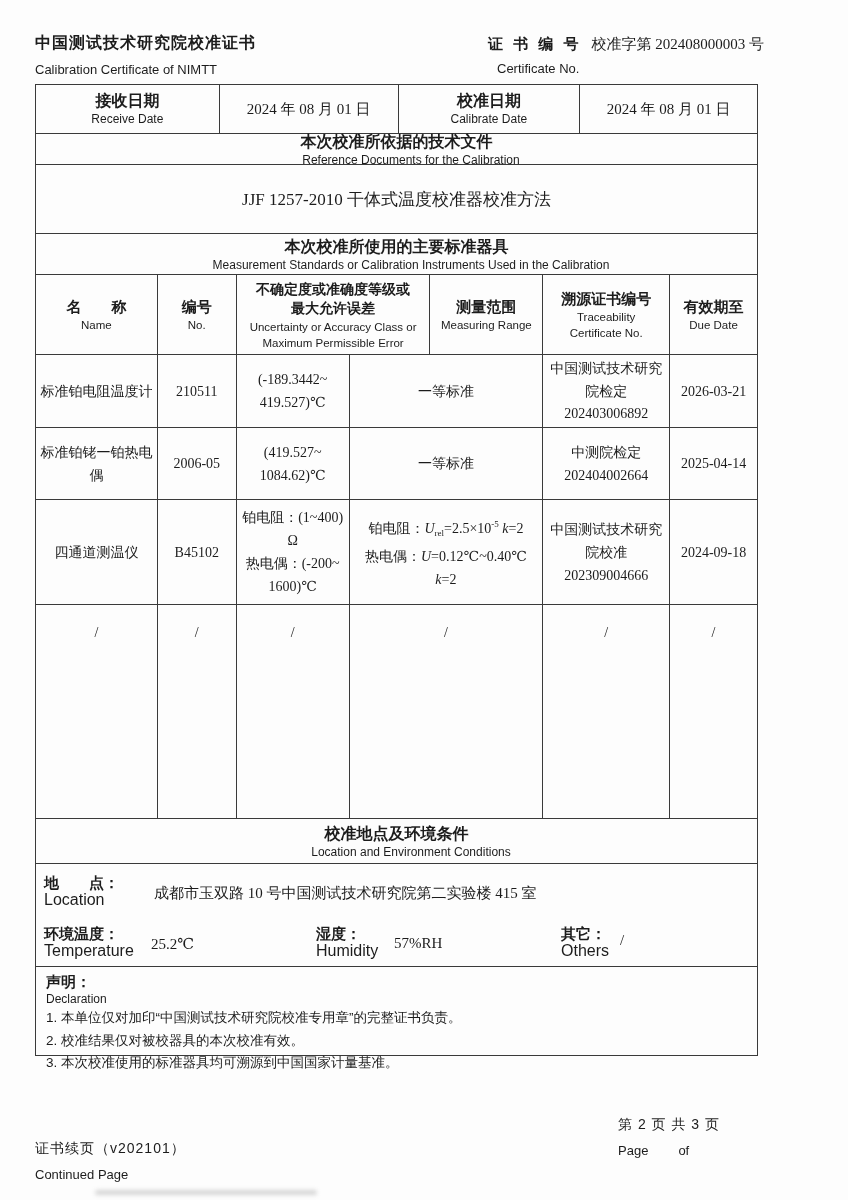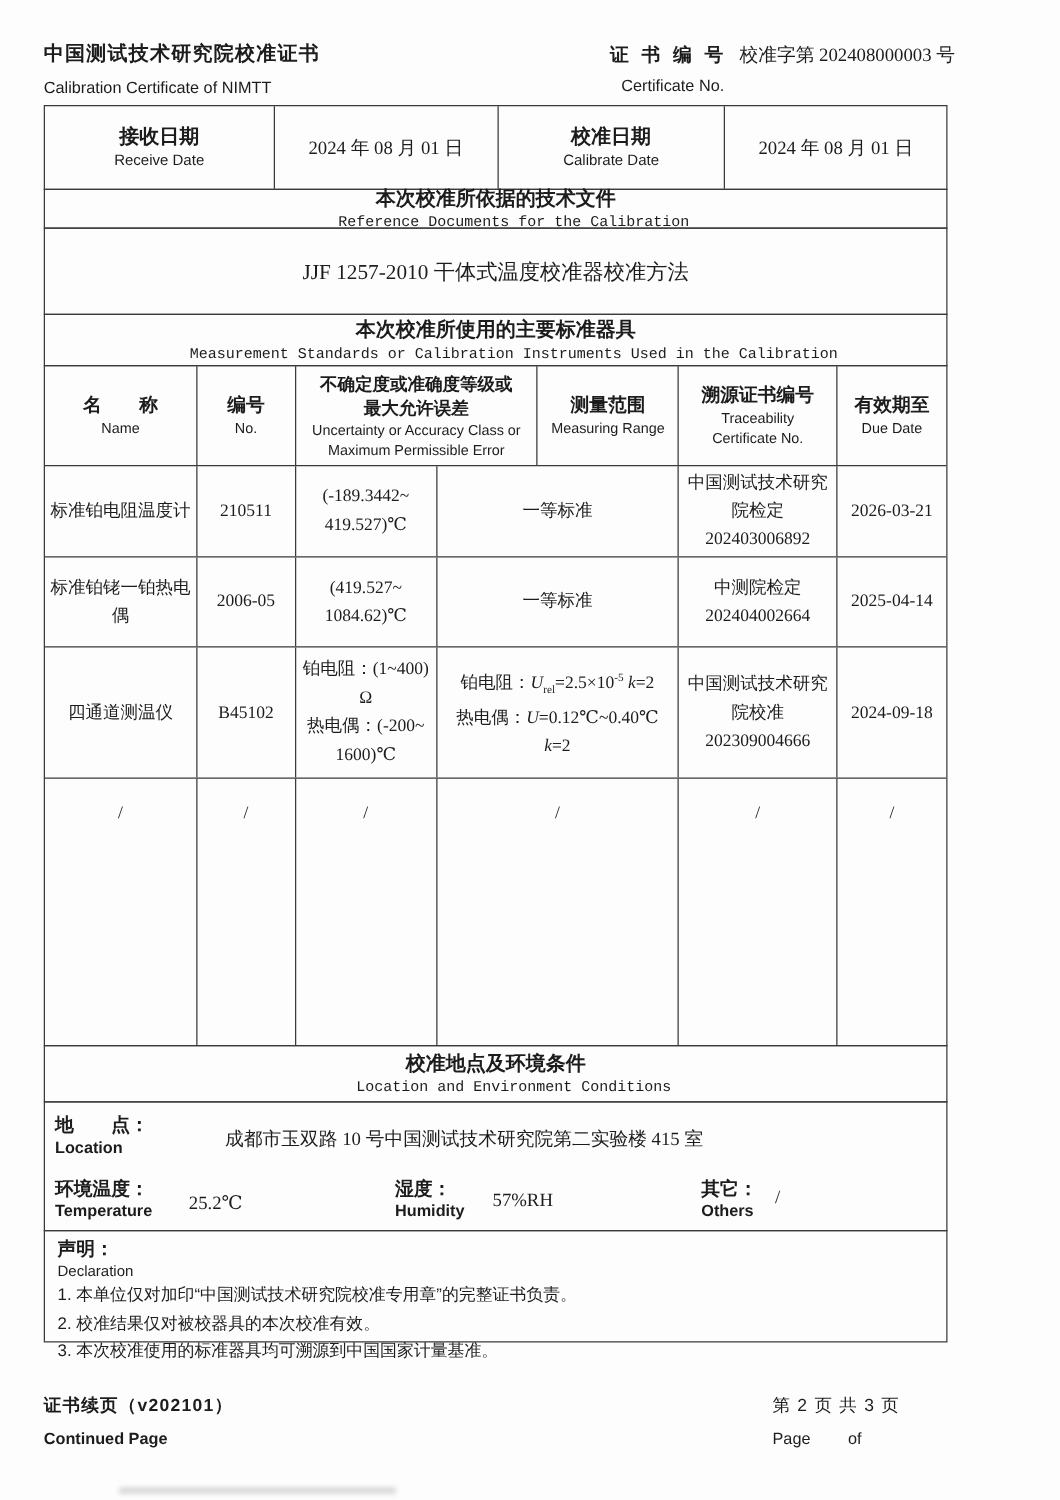--- a/index.html
+++ b/index.html
@@ -20,31 +20,31 @@
   .hdr-right .c-line { font-size:15px;text-align:center; }
   .hdr-right .c-lab { font-family:"Liberation Sans",sans-serif; font-weight:bold; letter-spacing:3px; margin-right:10px; }
   .hdr-right .c-val { font-family:"Liberation Serif",serif; }
   .hdr-right .c-en { font-family:"Liberation Sans",sans-serif; font-size:13px; margin-top:7px; margin-left:9px; }
 
   
   .doc { position:absolute; left:35px; top:85px; width:723px; }
   .box { border:1px solid #3a3a3a; margin-top:-1px; background:transparent; }
 
   
-  .dates { display:flex; height:68px; }
+  .dates { display:flex; height:50px; }
   .dates .cell { display:flex; flex-direction:column; justify-content:center; align-items:center; border-right:1px solid #3a3a3a; }
   .dates .cell:last-child { border-right:none; }
   .lab-zh { font-family:"Liberation Sans",sans-serif; font-weight:bold; font-size:16px; line-height:20px; }
   .lab-en { font-family:"Liberation Sans",sans-serif; font-size:12px; line-height:15px; margin-top:1px; }
   .date-val { font-size:15px; }
 
   
   .sect { display:flex; flex-direction:column; justify-content:center; align-items:center; text-align:center; }
   .sect .s-zh { font-family:"Liberation Sans",sans-serif; font-weight:bold; font-size:16px; line-height:21px; }
-  .sect .s-en { font-family:Liberation Mono, monospace; font-size:12px; line-height:16px;padding-left:29px; }
+  .sect .s-en { font-family:Liberation Sans, sans-serif; font-size:12px; line-height:16px;padding-left:29px; }
 
   .refbox { height:70px; display:flex; align-items:center; justify-content:center; font-size:17px; }
 
   
   .stbl { }
   .strow { display:flex; border-bottom:1px solid #3a3a3a; }
   .strow:last-child { border-bottom:none; }
   .stcell { display:flex; flex-direction:column; justify-content:center; align-items:center; text-align:center; border-right:1px solid #3a3a3a; padding:2px 3px; font-size:14px; line-height:23px; }
   .stcell:last-child { border-right:none; }
   .c1 { width:122px; } .c2 { width:79px; } .c3 { width:113px; } .c4 { width:194px; } .c5 { width:127px; } .c6 { width:87px; }
@@ -56,31 +56,31 @@
   .r1 { height:73px; } .r2 { height:72px; } .r3 { height:105px; }
   .r4 { height:213px; } .r4 .stcell { justify-content:flex-start; padding-top:16px; }
   .ln { min-height:0; }
   .ln:empty { display:none; }
   .it { font-style:italic; font-family:"Liberation Serif",serif; }
   .stcell sub { font-size:9px; } .stcell sup { font-size:9px; }
 
   
   .locbody { height:104px; position:relative; }
   .loc-label-zh { font-family:"Liberation Sans",sans-serif; font-weight:bold; font-size:15px; line-height:19px; }
-  .loc-label-en { font-family:"Liberation Sans",sans-serif; font-size:13px; line-height:15px;font-weight:bold; }
+  .loc-label-en { font-family:"Liberation Sans",sans-serif; font-size:16px; line-height:15px; }
   .pos { position:absolute; }
 
   
   .decl { height:90px; padding:5px 10px; }
   .decl .d-zh { font-family:"Liberation Sans",sans-serif; font-weight:bold; font-size:15px; line-height:19px; }
   .decl .d-en { font-family:"Liberation Sans",sans-serif; font-size:12px; line-height:16px; }
   .decl .d-item { font-family:"Liberation Sans",sans-serif; font-size:13.5px; line-height:22.5px; }
 
   
-  .foot-left { position:absolute; left:35px; top:1116px;font-weight:bold; }
+  .foot-left { position:absolute; left:35px; top:1140px; }
   .foot-right { position:absolute; left:618px; top:1116px; }
   .f-zh { font-family:"Liberation Sans",sans-serif; font-size:14px; letter-spacing:1px; }
   .f-en { font-family:"Liberation Sans",sans-serif; font-size:13px; margin-top:9px; }
   .f-of { display:inline-block; margin-left:30px; }
 
   .smudge { position:absolute; left:95px; top:1190px; width:222px; height:5px;
     background:rgba(110,110,110,0.28); border-radius:3px; filter:blur(2px); }
 </style>
 </head>
 <body>
@@ -223,21 +223,21 @@
     <div class="box sect" style="height:46px">
       <div class="s-zh">校准地点及环境条件</div>
       <div class="s-en">Location and Environment Conditions</div>
     </div>
 
     <div class="box locbody">
       <div class="pos" style="left:8px; top:9px;">
         <div class="loc-label-zh">地　　点：</div>
         <div class="loc-label-en">Location</div>
       </div>
-      <div class="pos serif" style="left:118px; top:20px; font-size:15px;margin-left:26px;">成都市玉双路 10 号中国测试技术研究院第二实验楼 415 室</div>
+      <div class="pos serif" style="left:118px; top:20px; font-size:15px;">成都市玉双路 10 号中国测试技术研究院第二实验楼 415 室</div>
 
       <div class="pos" style="left:8px; top:60px;">
         <div class="loc-label-zh">环境温度：</div>
         <div class="loc-label-en">Temperature</div>
       </div>
       <div class="pos serif" style="left:115px; top:71px; font-size:15px;">25.2℃</div>
 
       <div class="pos" style="left:280px; top:60px;">
         <div class="loc-label-zh">湿度：</div>
         <div class="loc-label-en">Humidity</div>

